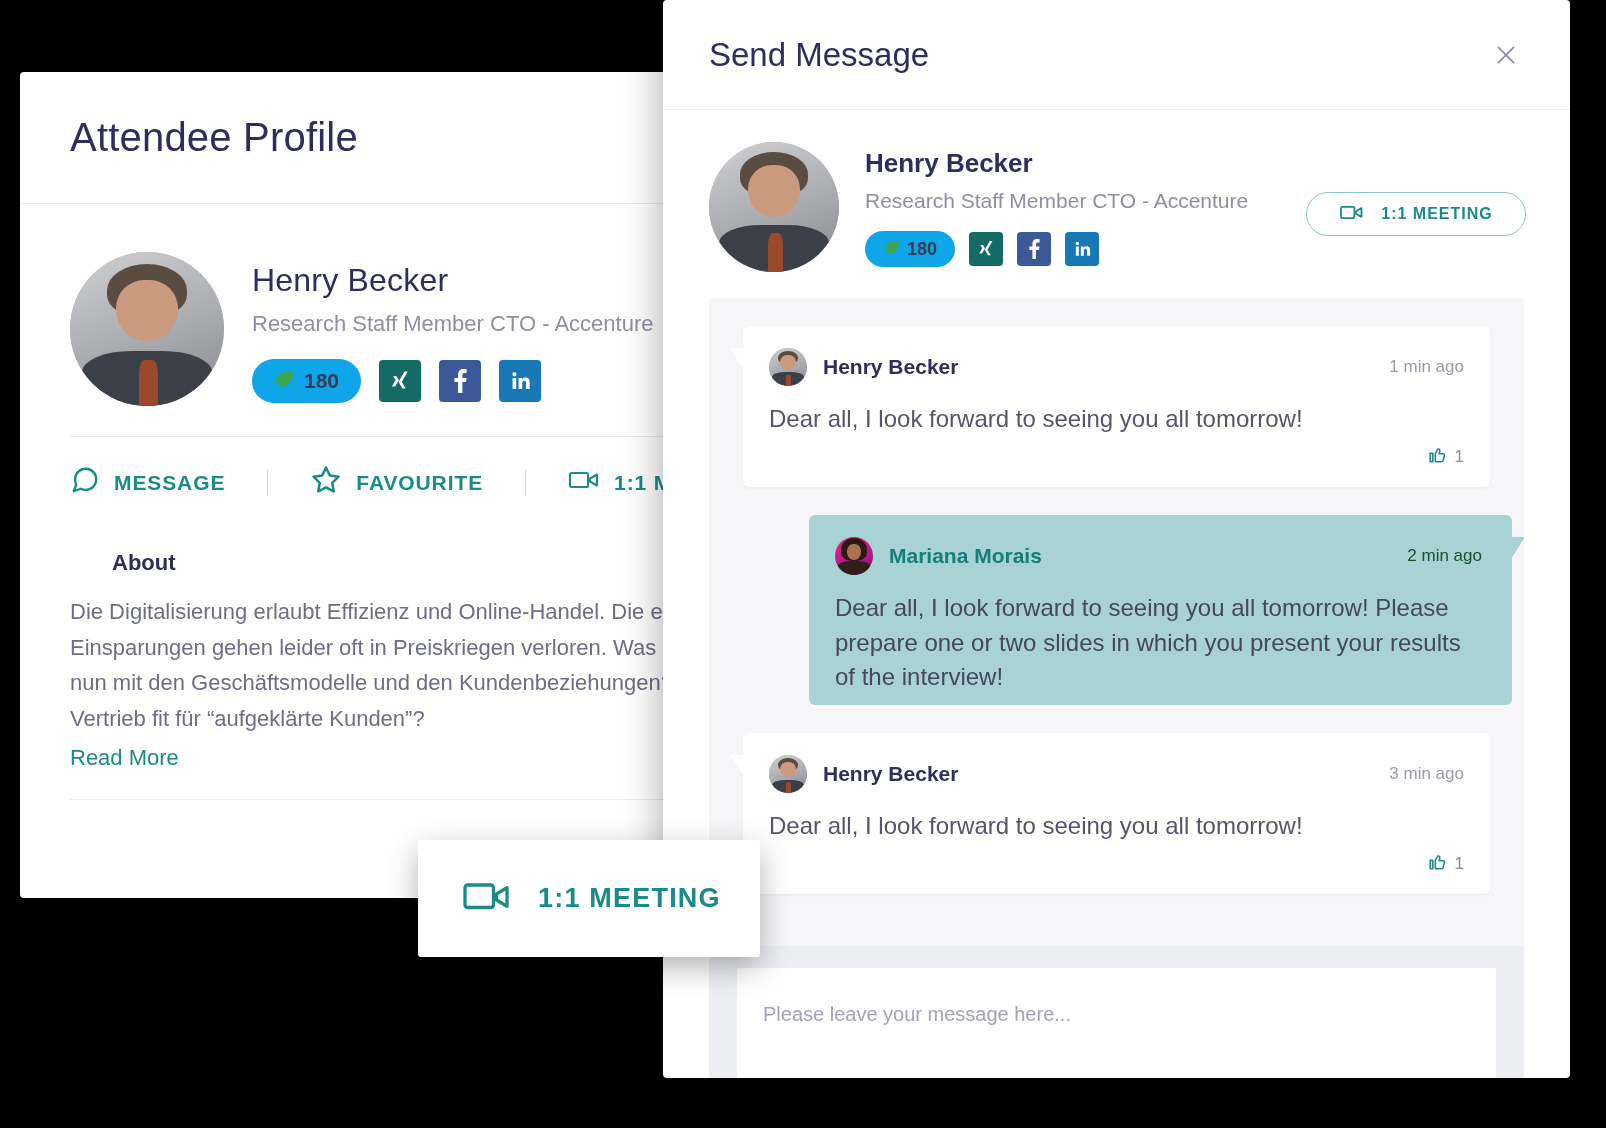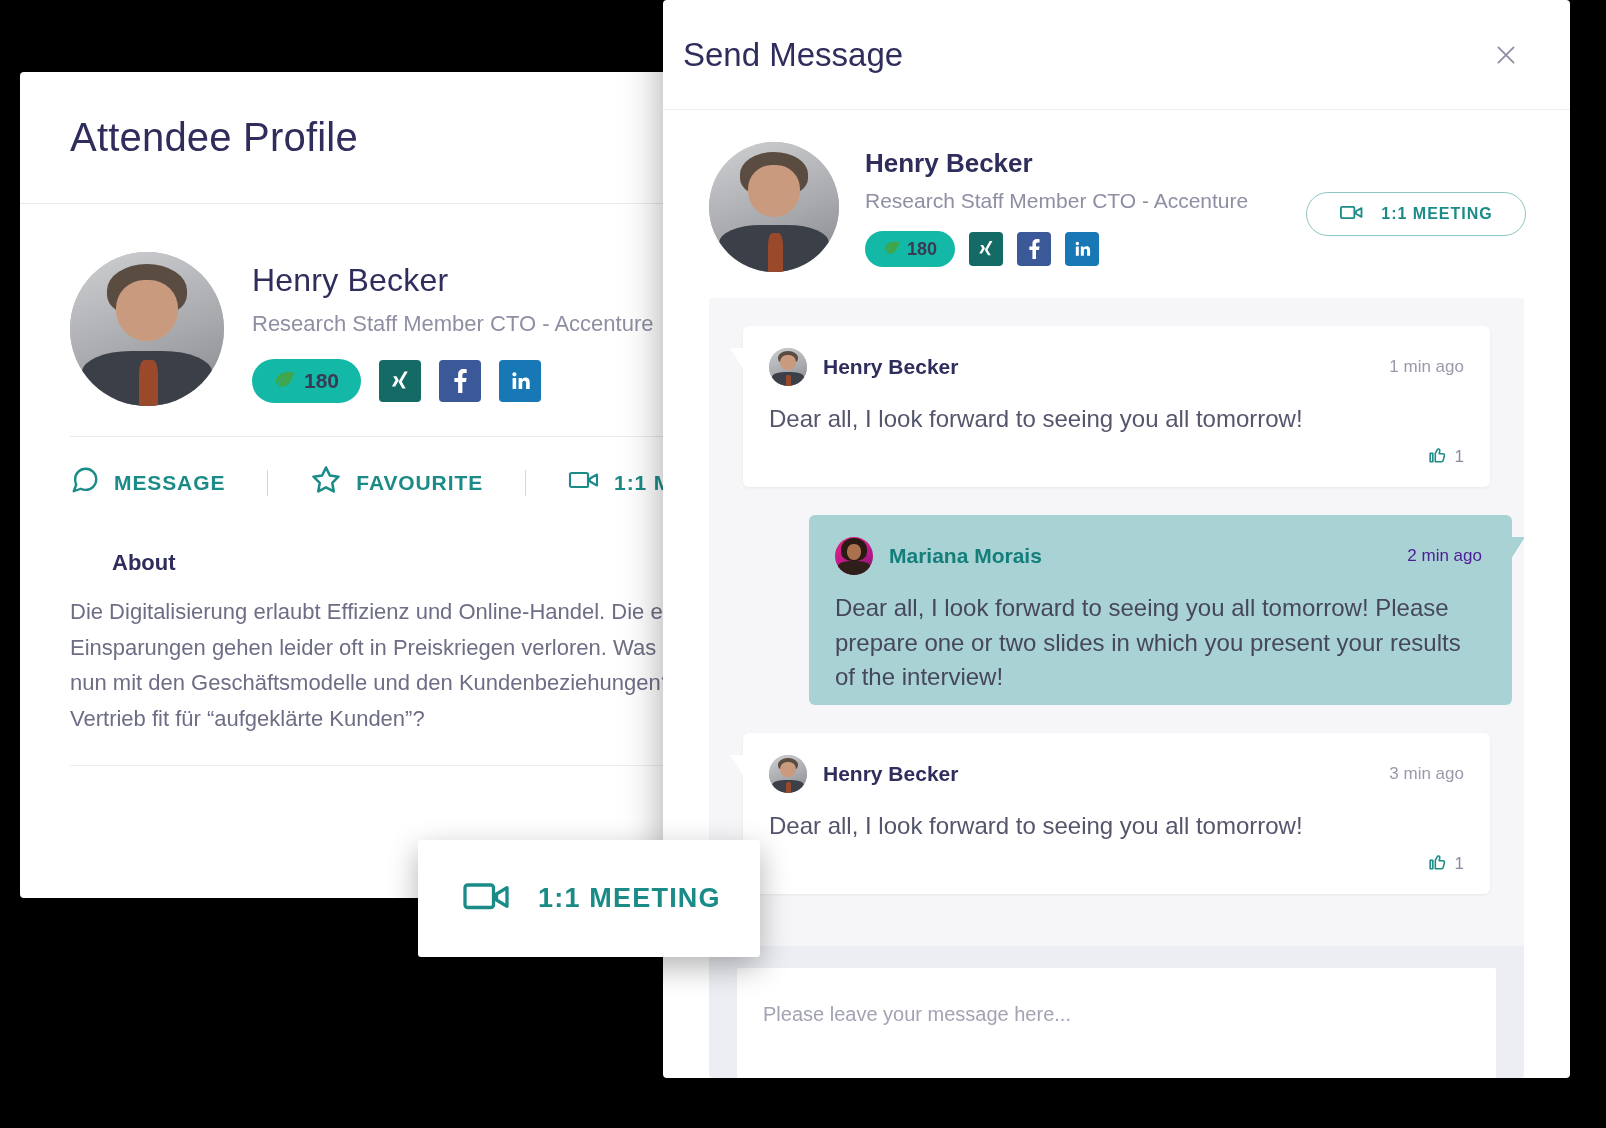--- a/index.html
+++ b/index.html
@@ -42,21 +42,21 @@
   .identity-text { margin-left: 28px; padding-top: 10px; }
   .identity-name {
     font-size: 32px; color: #2e2d5b; font-weight: 400; letter-spacing: .2px;
   }
   .identity-role {
     font-size: 22px; color: #8e8fa3; margin-top: 12px; font-weight: 400;
   }
   .badge-row { display: flex; align-items: center; gap: 18px; margin-top: 22px; }
   .points-pill {
     display: flex; align-items: center; gap: 8px;
-    background: #14b8a6; border-radius: 22px;
+    background: #0ea5e9; border-radius: 22px;
     height: 44px; padding: 0 22px;
   }
   .points-num { font-size: 21px; font-weight: 700; color: #3a3a55; }
   .social { width: 42px; height: 42px; border-radius: 4px; display:flex; align-items:center; justify-content:center; }
   .s-xing { background: #146a65; }
   .s-fb { background: #3b5998; }
   .s-li { background: #1878b5; }
   .social svg { display:block; }
 
   .action-bar {
@@ -106,21 +106,21 @@
     background: #ffffff;
     border-radius: 4px;
     box-shadow: 0 10px 40px rgba(0,0,0,.35);
     z-index: 20;
     display: flex; flex-direction: column;
     overflow: hidden;
   }
   .modal-head {
     height: 110px; flex: 0 0 110px;
     display: flex; align-items: center; justify-content: space-between;
-    padding: 0 44px 0 20px;
+    padding: 0 44px 0 46px;
     border-bottom: 1px solid #eceef2;
   }
   .modal-title { font-size: 33px; color: #2e2d5b; font-weight: 400; }
   .close-btn {
     width: 40px; height: 40px; display:flex; align-items:center; justify-content:center;
     color: #8e8fa3; cursor: pointer;
   }
 
   .modal-person {
     display: flex; align-items: flex-start;
@@ -195,21 +195,21 @@
     box-shadow: none;
     padding: 22px 30px 10px 26px;
   }
   .bubble.teal::after {
     content: ""; position: absolute; right: -13px; top: 22px;
     width: 0; height: 0;
     border-bottom: 22px solid transparent;
     border-left: 14px solid #a9d2d4;
   }
   .bubble.teal .bubble-name { color: #147e7a; }
-  .bubble.teal .bubble-time { color: #4c1d95; }
+  .bubble.teal .bubble-time { color: #14532d; }
   .bubble.teal .bubble-text { color: #46475c; }
 
   .composer {
     background: #eceef3;
     padding: 22px 28px 28px 28px;
   }
   .composer-input {
     width: 100%; height: 118px;
     background: #ffffff; border: none; outline: none; resize: none;
     padding: 35px 26px;
@@ -329,20 +329,21 @@
               <path d="M22 10.5l7-4v11l-7-4z" stroke-linejoin="round"></path>
             </svg>
         </span>
         <span>1:1 MEETING</span>
       </div>
     </div>
 
     <div class="about-wrap">
       <div class="about-title">About</div>
       <div class="about-body">Die Digitalisierung erlaubt Effizienz und Online-Handel. Die erzielten Einsparungen gehen leider oft in Preiskriegen verloren. Was passiert nun mit den Geschäftsmodelle und den Kundenbeziehungen? Ist der Vertrieb fit für “aufgeklärte Kunden”?</div>
+      <div class="read-more">Read More</div>
     </div>
     <div class="profile-bottom-rule"></div>
   </div>
 
   <div class="meeting-chip">
     <span>
       <svg width="48" height="36" viewBox="0 0 32 24" fill="none" stroke="#1a8b87" stroke-width="2.2">
           <rect x="2" y="4" width="19" height="15" rx="1.8"></rect>
           <path d="M23 10l7-4.2v12.4L23 14z" stroke-linejoin="round"></path>
         </svg>

